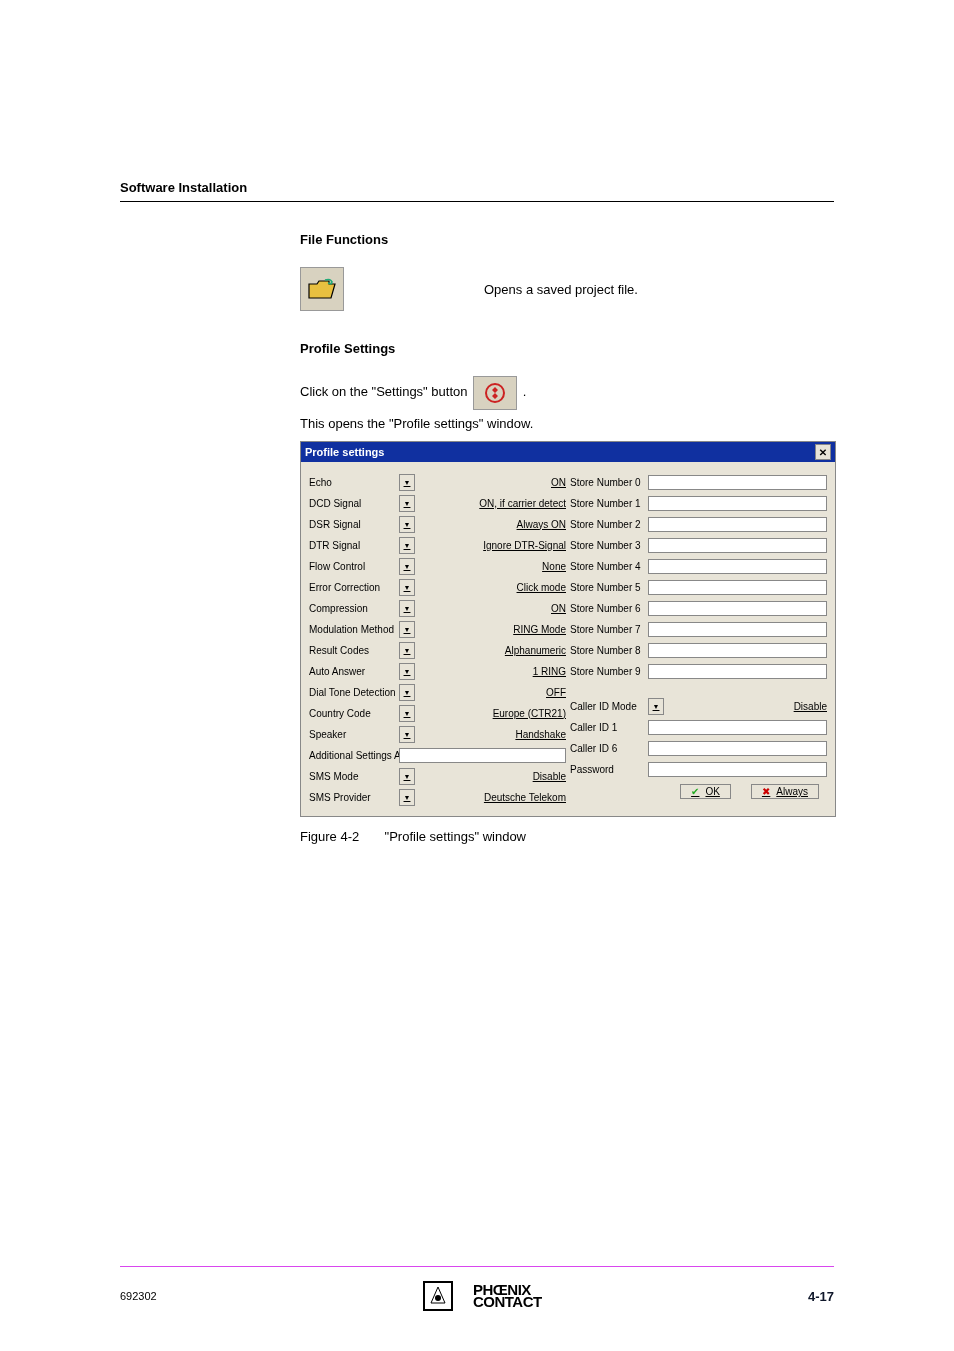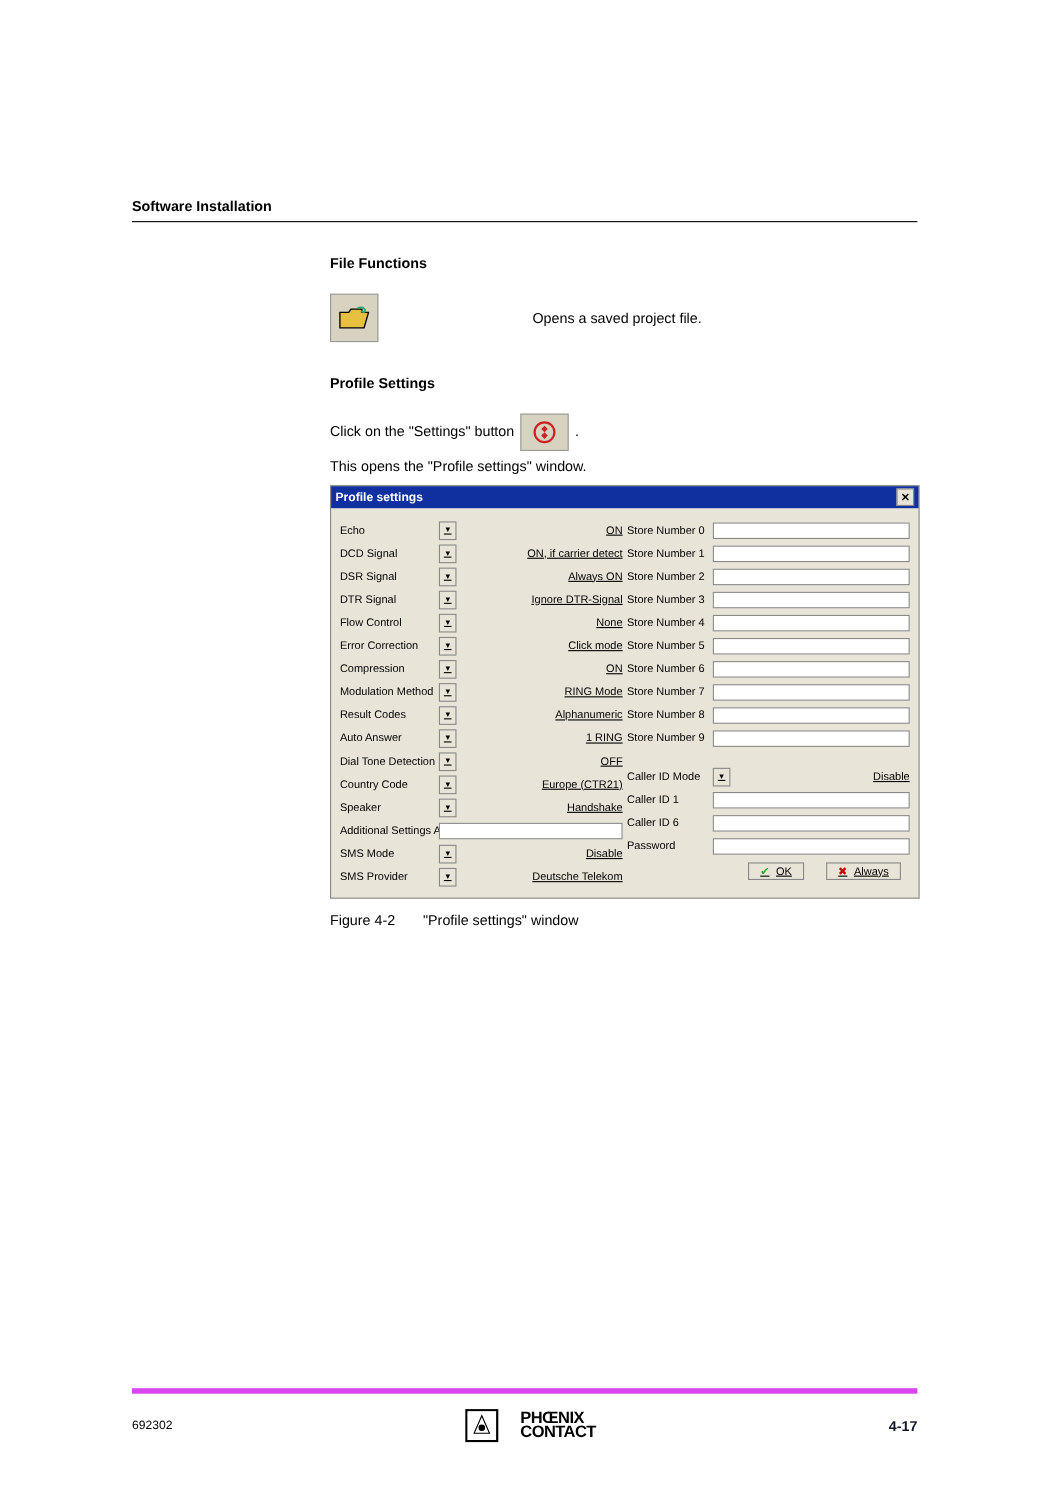--- a/index.html
+++ b/index.html
@@ -173,21 +173,21 @@
   .cross { color: #c00; }
   .figure-caption {
     font-size: 13px;
     margin-top: 12px;
   }
   .footer {
     position: absolute;
     bottom: 40px;
     left: 120px;
     right: 120px;
-    border-top: 5px solid #d946ef;
+    border-top: 1px solid #d946ef;
     padding-top: 14px;
     display: flex;
     align-items: center;
     justify-content: space-between;
   }
   .footer-left {
     font-size: 11px;
   }
   .footer-right {
     font-size: 13px;

